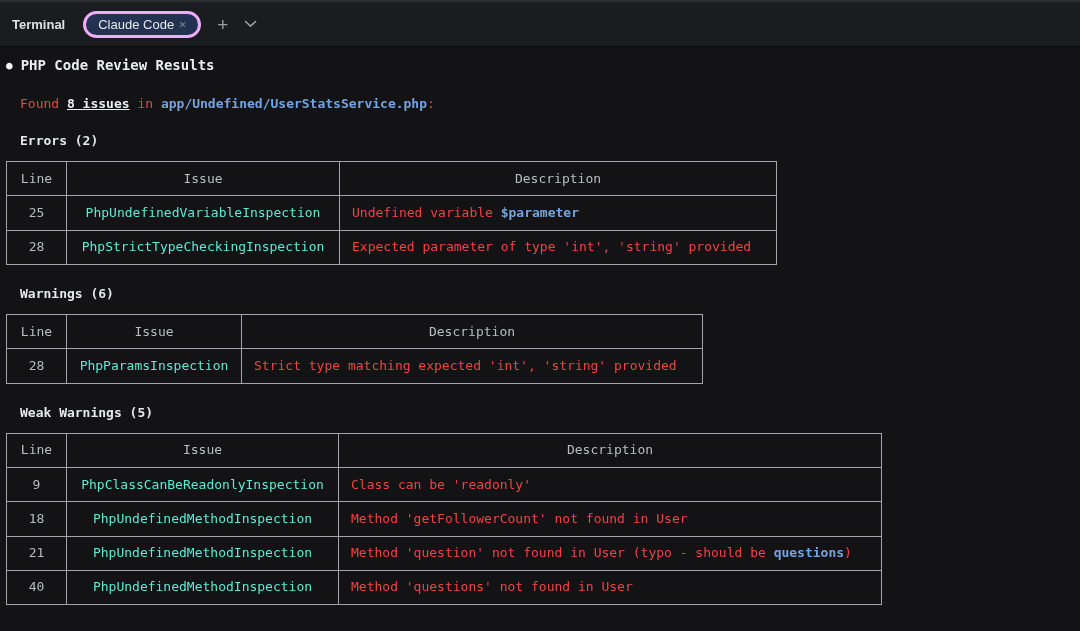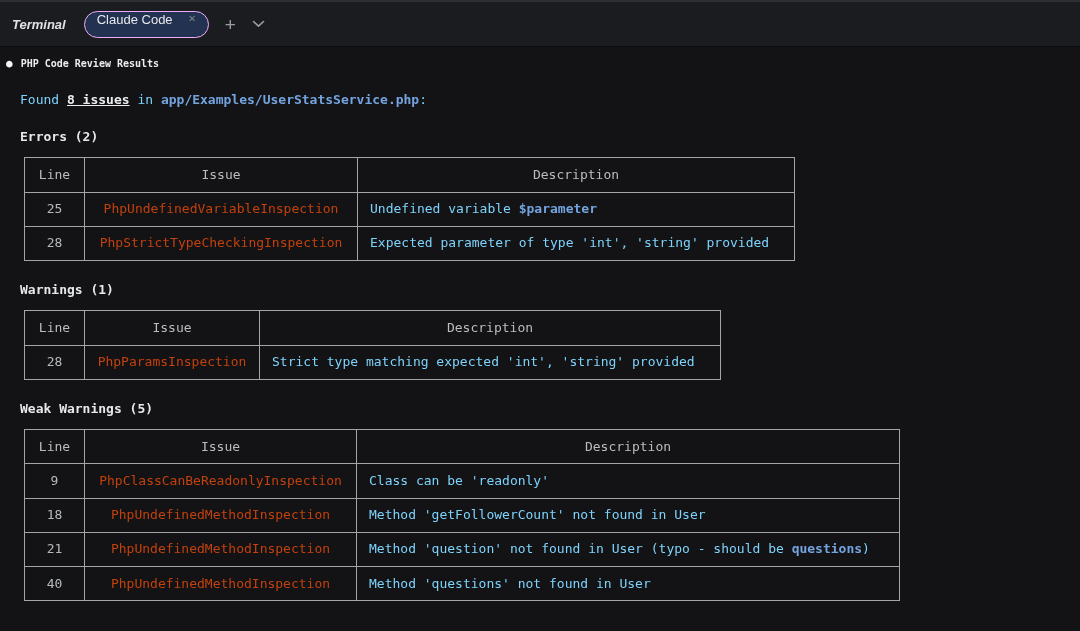--- a/index.html
+++ b/index.html
@@ -20,28 +20,27 @@
     display: flex;
     align-items: center;
     padding: 0 12px;
   }
   .panel-title {
     font-family: "Liberation Sans", sans-serif;
     font-weight: bold;
     font-size: 13px;
     color: #dfe1e5;
     margin-right: 18px;
-    font-style: italic;
   }
   .tab {
     display: inline-flex;
-    align-items: flex-start;
-    gap: 16px;
+    align-items: center;
+    gap: 5px;
     background: #233250;
-    border: 1px solid #f0abfc;
+    border: 3px solid #f0abfc;
     border-radius: 14px;
     height: 27px;
     padding: 0 12px;
     cursor: pointer;
   }
   .tab-label {
     font-family: "Liberation Sans", sans-serif;
     font-size: 13px;
     color: #e6e8eb;
   }
@@ -65,41 +64,41 @@
     color: #b6babd;
     font-size: 13px;
     line-height: 1.25;
   }
   .title-line {
     margin: 0 0 0 6px;
     display: flex;
     align-items: center;
   }
   .bullet { color: #f4f5f6; font-size: 11px; margin-right: 8px; }
-  .report-title { color: #eaecee; font-weight: bold; font-size: 10px; }
+  .report-title { color: #eaecee; font-weight: bold; font-size: 14px; }
 
   .summary {
     margin: 21px 0 0 20px;
     white-space: pre;
   }
-  .t-gray  { color: #7dd3fc; }
+  .t-gray  { color: #ef4444; }
   .t-white { color: #eaecee; font-weight: bold; text-decoration: underline; }
   .t-code  { color: #74a4e0; font-weight: bold; }
-  .t-link  { color: #c2410c; }
+  .t-link  { color: #5eead4; }
 
   .section-heading {
     margin: 21px 0 12px 20px;
     color: #e6e8ea;
     font-weight: bold;
   }
 
   table {
     border-collapse: collapse;
     table-layout: fixed;
-    margin-left: 24px;
+    margin-left: 6px;
   }
   th, td {
     border: 1.5px solid #a3a5a8;
     font-size: 13px;
     font-weight: normal;
     padding: 8.5px 10px;
     overflow: hidden;
   }
   th { color: #b9bdc0; text-align: center; }
   td.c-line { color: #b6babd; text-align: center; }
@@ -127,21 +126,21 @@
   </span>
 </div>
 
 <div class="content">
 
   <div class="title-line">
     <span class="bullet">●</span>
     <span class="report-title">PHP Code Review Results</span>
   </div>
 
-  <div class="summary"><span class="t-gray">Found </span><span class="t-white">8 issues</span><span class="t-gray"> in </span><span class="t-code">app/Examples/UserStatsService.php</span><span class="t-gray">:</span></div>
+  <div class="summary"><span class="t-gray">Found </span><span class="t-white">8 issues</span><span class="t-gray"> in </span><span class="t-code">app/Undefined/UserStatsService.php</span><span class="t-gray">:</span></div>
 
   <div class="section-heading">Errors (2)</div>
   <table class="tbl0">
     <colgroup>
         <col class="w-line">
         <col class="w-issue">
         <col class="w-desc">
       </colgroup>
     <tbody>
         <tr>
@@ -155,21 +154,21 @@
       <td class="c-desc"><span class="t-gray">Undefined variable </span><span class="t-code">$parameter</span></td>
     </tr>
     <tr>
       <td class="c-line">28</td>
       <td class="c-issue"><span class="t-link">PhpStrictTypeCheckingInspection</span></td>
       <td class="c-desc"><span class="t-gray">Expected parameter of type 'int', 'string' provided</span></td>
     </tr>
   </tbody>
     </table>
 
-  <div class="section-heading">Warnings (1)</div>
+  <div class="section-heading">Warnings (6)</div>
   <table class="tbl1">
     <colgroup>
         <col class="w-line">
         <col class="w-issue">
         <col class="w-desc">
       </colgroup>
     <tbody>
         <tr>
       <th>Line</th>
       <th>Issue</th>

